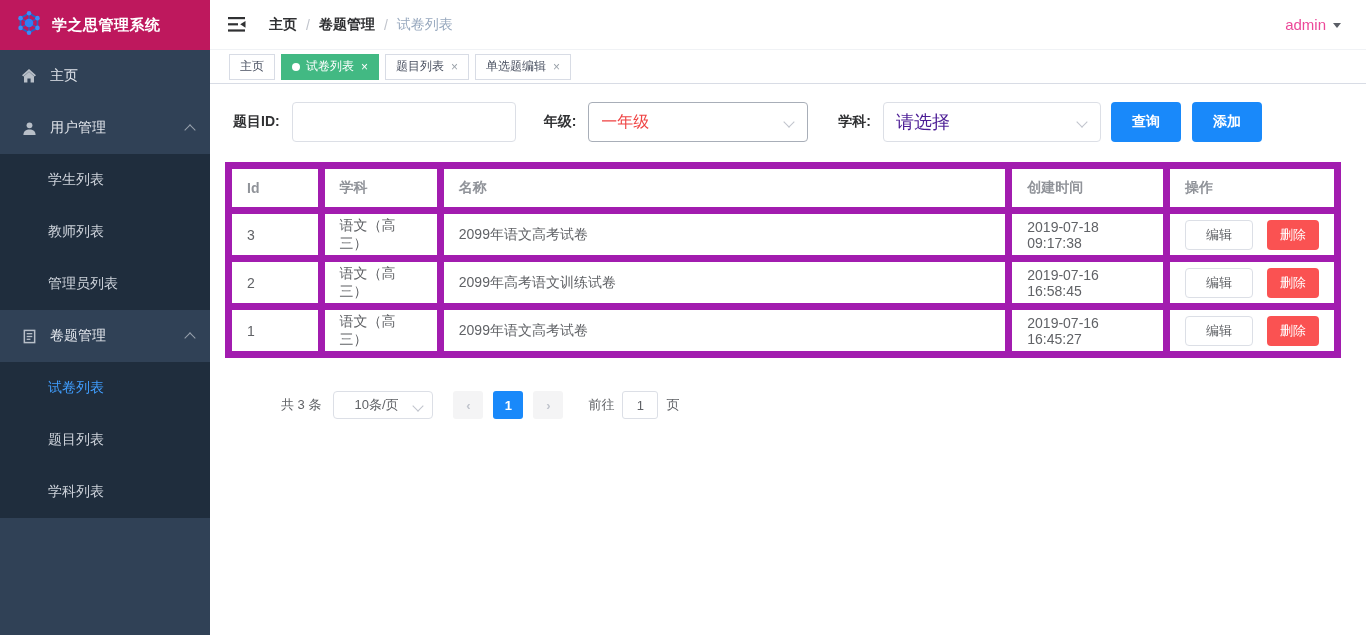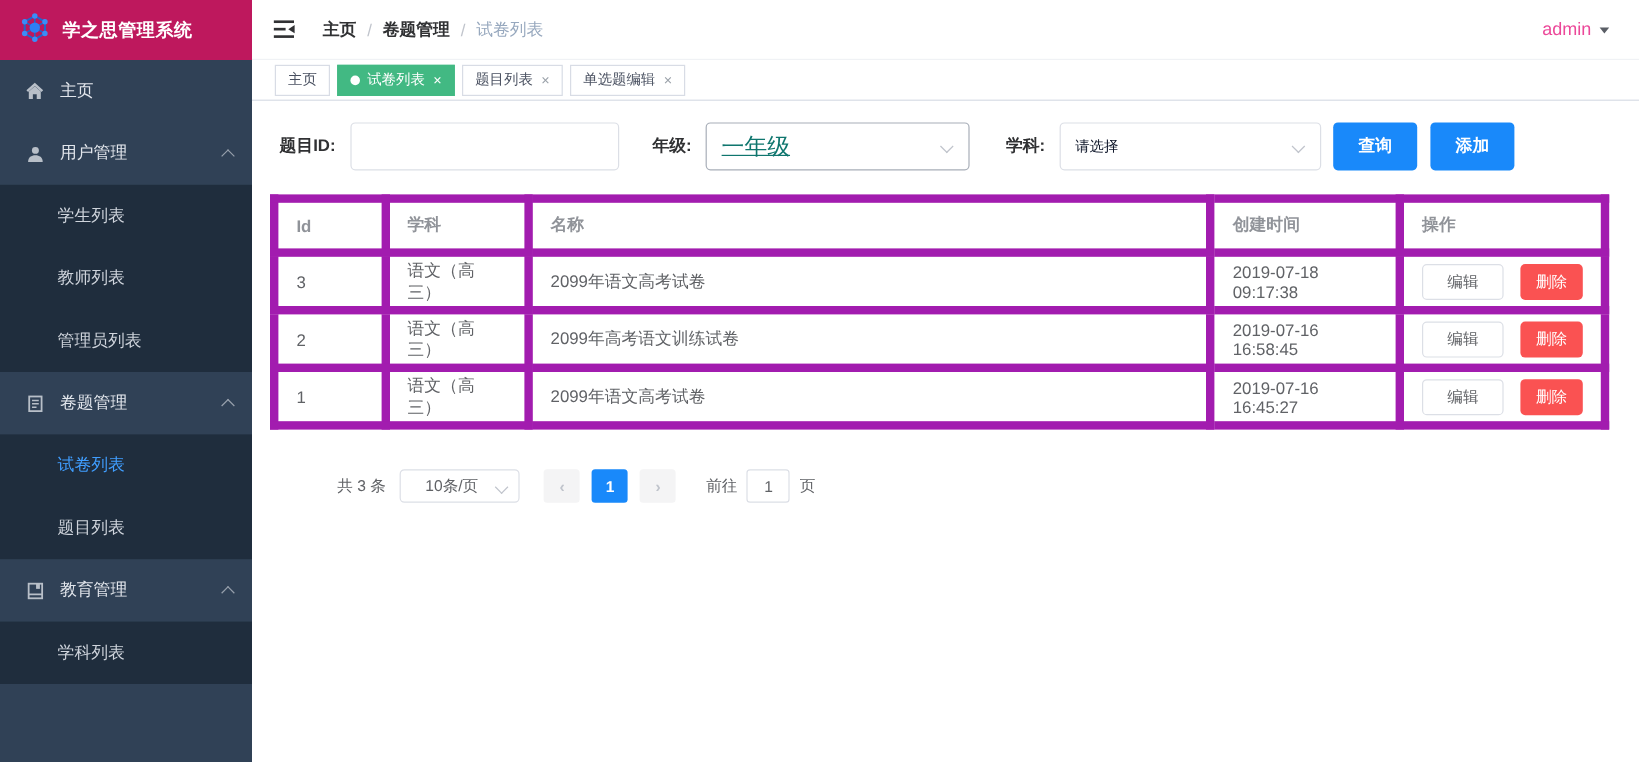--- a/index.html
+++ b/index.html
@@ -45,22 +45,22 @@
 
   .content { padding:18px 25px 0 15px; }
 
   
   .filter-bar { display:flex; align-items:center; margin-bottom:20px; padding-left:8px; }
   .f-label { font-size:14px; font-weight:bold; color:#303133; margin-right:12px; white-space:nowrap; }
   .f-input { width:224px; height:40px; border:1px solid #dcdfe6; border-radius:4px; padding:0 12px;
     font-size:14px; color:#606266; outline:none; }
   .f-select { height:40px; border:1px solid #dcdfe6; border-radius:4px; display:flex; align-items:center;
     padding:0 12px; cursor:pointer; background:#fff; position:relative; }
-  .f-select .sel-text { font-size:19px; color:#0f766e;text-decoration:underline; }
-  .f-select .sel-placeholder { font-size:12px; color:#0f172a;font-family:Liberation Serif, serif; }
+  .f-select .sel-text { font-size:16px; color:#ef4444; }
+  .f-select .sel-placeholder { font-size:18px; color:#4c1d95;font-family:Liberation Serif, serif; }
   .chev-down { width:8px; height:8px; border-left:1px solid #c0c4cc; border-bottom:1px solid #c0c4cc;
     transform:rotate(-45deg); position:absolute; right:14px; top:15px; }
   .btn { height:40px; min-width:70px; border:none; border-radius:4px; font-size:14px; font-weight:600;
     cursor:pointer; padding:0 18px; }
   .btn-primary { background:#1989fa; color:#fff; }
   .btn + .btn { margin-left:11px; }
 
   
   table.data-table { width:100%; border-collapse:collapse; font-size:14px; }
   .data-table th, .data-table td { border:7px solid #a21caf; padding:0 15px; text-align:left; }
@@ -152,31 +152,20 @@
       </svg>
     </span>
     <span class="mi-label">卷题管理</span>
     <span class="caret-up"></span>
   </div>
   <div class="submenu">
     <div class="sub-item active">试卷列表</div>
     <div class="sub-item">题目列表</div>
   </div>
 
-  <div class="menu-item">
-    <span class="mi-icon">
-      <svg width="15" height="15" viewBox="0 0 16 16">
-        <rect x="2" y="1.5" width="12" height="13" fill="none" stroke="#b8bfc8" stroke-width="1.6"></rect>
-        <rect x="8.6" y="1.5" width="3.4" height="4.6" fill="#b8bfc8"></rect>
-        <line x1="2" y1="11" x2="14" y2="11" stroke="#b8bfc8" stroke-width="1.4"></line>
-      </svg>
-    </span>
-    <span class="mi-label">教育管理</span>
-    <span class="caret-up"></span>
-  </div>
   <div class="submenu">
     <div class="sub-item">学科列表</div>
   </div>
 </aside>
 
 <div class="main">
 
   <div class="navbar">
     <span class="fold-btn">
       <svg width="19" height="17" viewBox="0 0 19 17">

